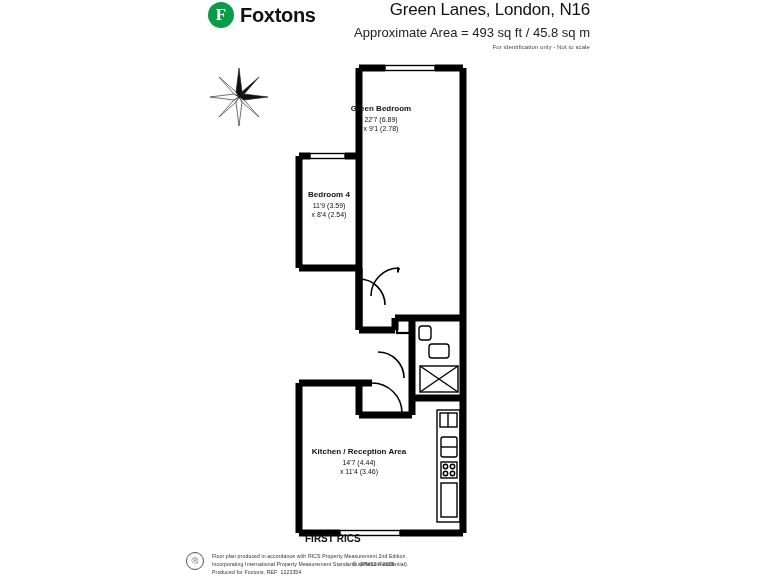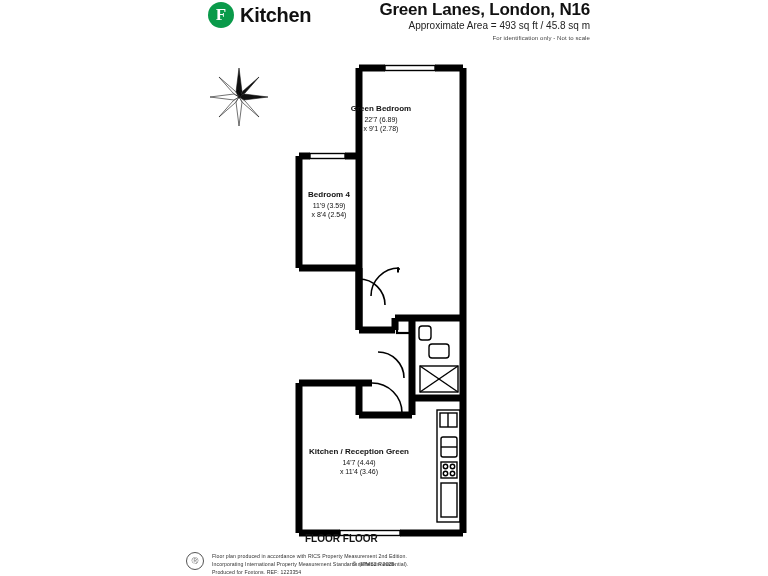--- a/index.html
+++ b/index.html
@@ -47,27 +47,28 @@
 
   .title-block {
     position: absolute;
     right: 178px;
     top: 0px;
     text-align: right;
     width: 420px;
   }
   .title-block .title {
     font-size: 17px;
-    font-weight: bold;
+    font-weight: normal;
     color: #111111;
     letter-spacing: -0.2px;
   }
   .title-block .area {
-    font-size: 10px;
+    font-size: 13px;
     color: #222222;
+    margin-top: 5px;
     text-align: right;
   }
   .title-block .disclaimer {
     font-size: 6px;
     color: #444444;
     margin-top: 4px;
     letter-spacing: 0.1px;
   }
 
   
@@ -146,21 +147,21 @@
     color: #333333;
     line-height: 1.55;
     letter-spacing: 0.1px;
   }
 </style>
 </head>
 <body>
 
 <div class="brand">
   <div class="brand-mark">F</div>
-  <div class="brand-name">Kitchen</div>
+  <div class="brand-name">Foxtons</div>
 </div>
 
 <div class="title-block">
   <div class="title">Green Lanes, London, N16</div>
   <div class="area">Approximate Area = 493 sq ft / 45.8 sq m</div>
   <div class="disclaimer">For identification only - Not to scale</div>
 </div>
 
 <div class="compass">
   <svg width="62" height="62" viewBox="0 0 62 62">
@@ -304,26 +305,26 @@
   <div class="rdim">x 9'1 (2.78)</div>
 </div>
 
 <div class="room-label" style="left:289px; top:190px; width:80px;">
   <div class="rname">Bedroom 4</div>
   <div class="rdim">11'9 (3.59)</div>
   <div class="rdim">x 8'4 (2.54)</div>
 </div>
 
 <div class="room-label" style="left:289px; top:447px; width:140px;">
-  <div class="rname">Kitchen / Reception Green</div>
+  <div class="rname">Kitchen / Reception Area</div>
   <div class="rdim">14'7 (4.44)</div>
   <div class="rdim">x 11'4 (3.46)</div>
 </div>
 
-<div class="floor-label">FLOOR FLOOR</div>
+<div class="floor-label">FIRST RICS</div>
 
 <div class="footer">
   <div class="rics">Ⓡ</div>
   <div>
     <div class="ftext">Floor plan produced in accordance with RICS Property Measurement 2nd Edition.</div>
     <div class="ftext">Incorporating International Property Measurement Standards (IPMS2 Residential).</div>
     <div class="ftext">Produced for Foxtons.    REF: 1223354</div>
   </div>
   <div class="ftext" style="margin-left:-64px; margin-top:7.5px;">© nichecom 2025.</div>
 </div>

